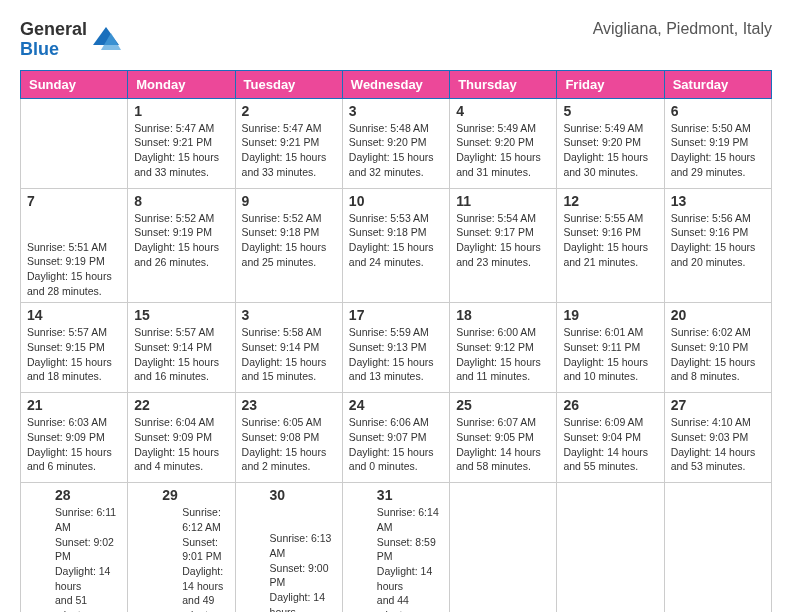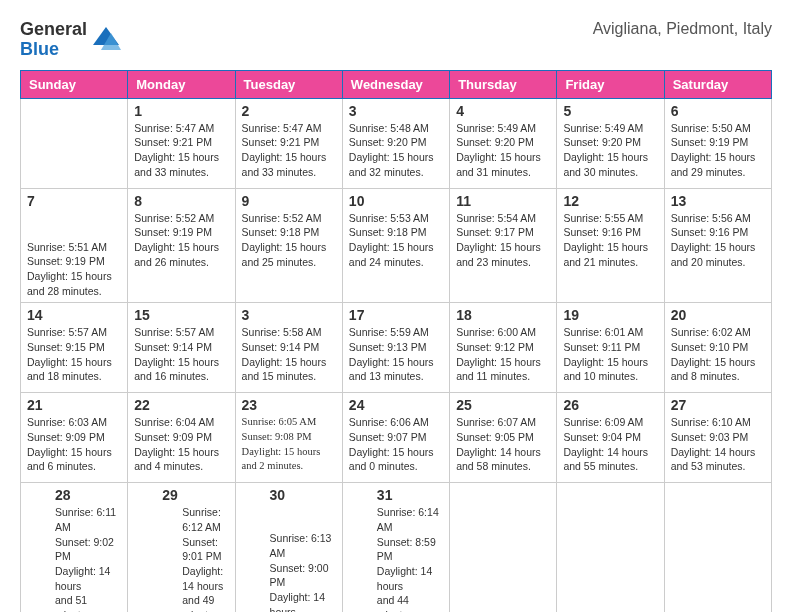--- a/index.html
+++ b/index.html
@@ -284,21 +284,21 @@
         </td>
         <td>
           <span class="day-num">22</span>
           <div class="day-info" style="white-space: pre-line;">Sunrise: 6:04 AM
 Sunset: 9:09 PM
 Daylight: 15 hours
 and 4 minutes.</div>
         </td>
         <td>
           <span class="day-num">23</span>
-          <div class="day-info" style="white-space: pre-line; font-family: Liberation Serif, serif;">Sunrise: 6:05 AM
+          <div class="day-info" style="white-space: pre-line;">Sunrise: 6:05 AM
 Sunset: 9:08 PM
 Daylight: 15 hours
 and 2 minutes.</div>
         </td>
         <td>
           <span class="day-num">24</span>
           <div class="day-info" style="white-space: pre-line;">Sunrise: 6:06 AM
 Sunset: 9:07 PM
 Daylight: 15 hours
 and 0 minutes.</div>
@@ -312,21 +312,21 @@
         </td>
         <td>
           <span class="day-num">26</span>
           <div class="day-info" style="white-space: pre-line;">Sunrise: 6:09 AM
 Sunset: 9:04 PM
 Daylight: 14 hours
 and 55 minutes.</div>
         </td>
         <td>
           <span class="day-num">27</span>
-          <div class="day-info" style="white-space: pre-line;">Sunrise: 6:10 AM
+          <div class="day-info" style="white-space: pre-line;">Sunrise: 4:10 AM
 Sunset: 9:03 PM
 Daylight: 14 hours
 and 53 minutes.</div>
         </td>
       </tr>
       <tr>
         <td>
           <span class="day-num">28</span>
           <div class="day-info" style="white-space: pre-line;">Sunrise: 6:11 AM
 Sunset: 9:02 PM

